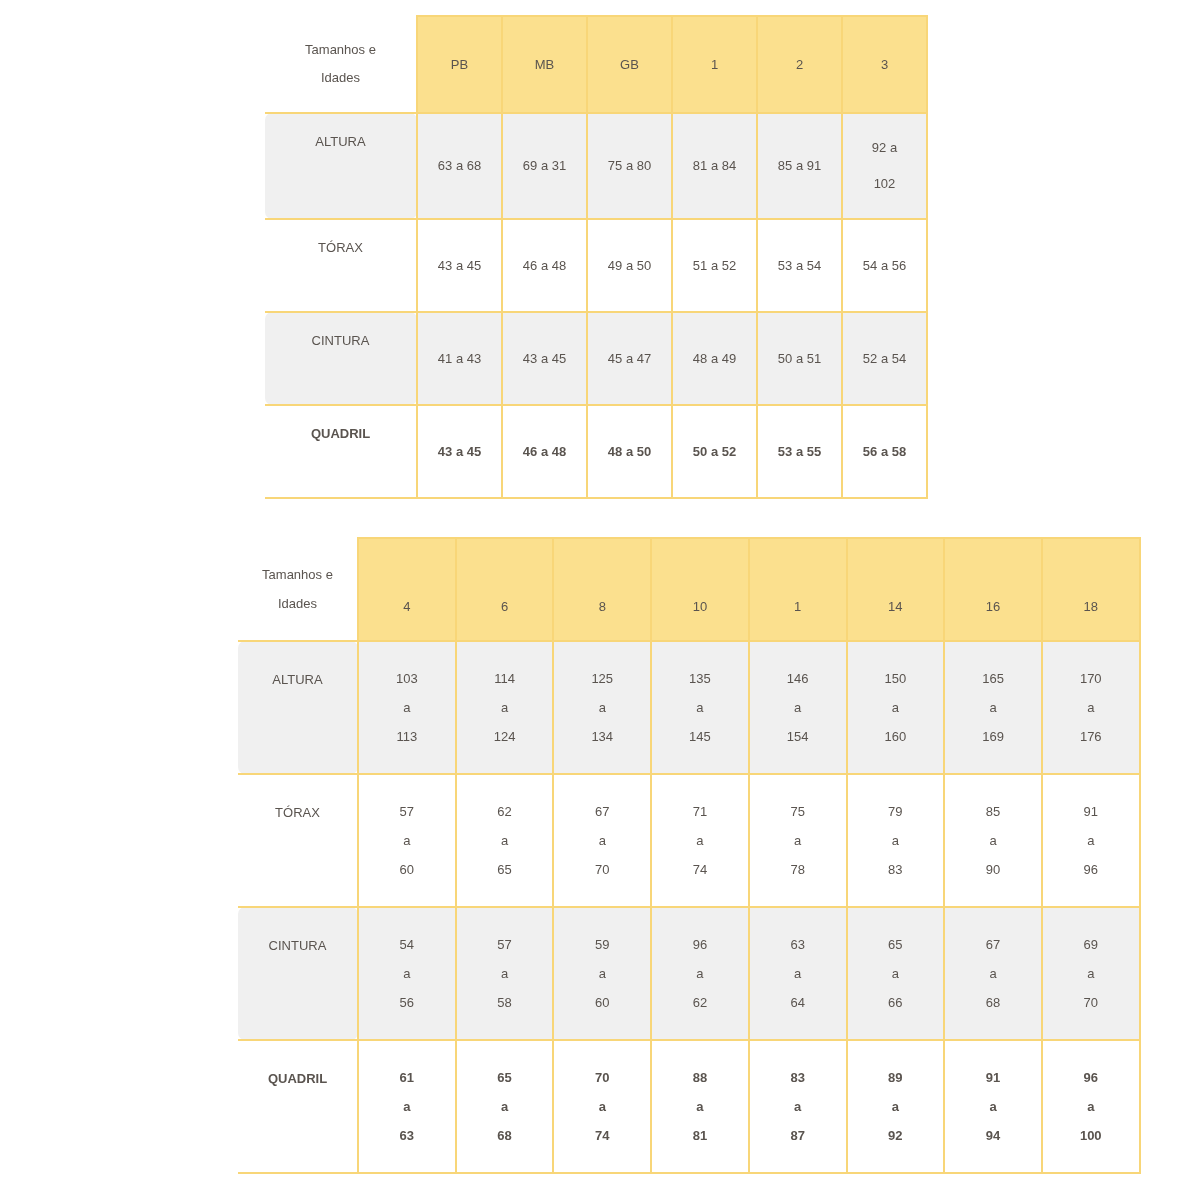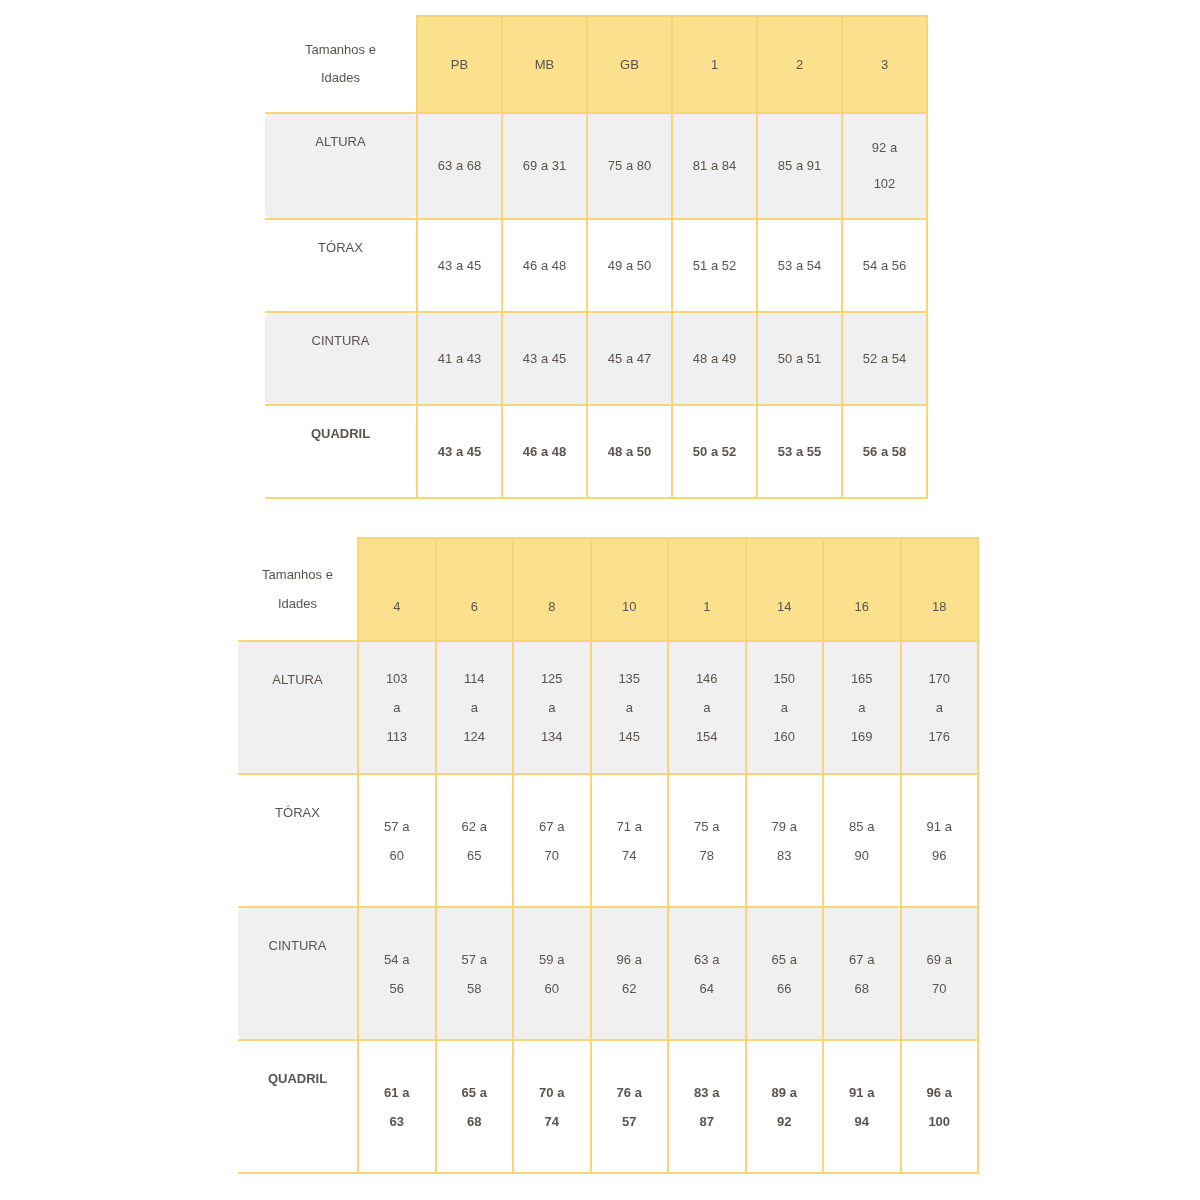--- a/index.html
+++ b/index.html
@@ -36,21 +36,21 @@
   .t1 td.rowlabel{vertical-align:top;padding-top:10px;line-height:36px;}
   .t1 th.corner{line-height:28px;padding:0 26px;}
   .t1 th.colhead{padding:16px;}
 
   
   .t2{left:238px;top:537px;}
   .t2 col.label-col{width:120px;}
   .t2 col.data-col{width:77.5px;}
   .t2 thead tr{height:103px;}
   .t2 tbody tr{height:133px;}
-  .t2 td.val{line-height:29px;padding:0 23px;}
+  .t2 td.val{line-height:29px;padding:0 37px;}
   .t2 td.rowlabel{vertical-align:top;padding-top:23px;line-height:29px;}
   .t2 th.corner{line-height:29px;padding:0 17px;}
   .t2 th.colhead{padding-top:35px;}
 
   
   th.corner{
     background:transparent;border:none;
     font-weight:400;text-align:center;vertical-align:middle;
   }
   th.colhead{
@@ -192,21 +192,21 @@
           <td class="val">63 a 64</td>
           <td class="val">65 a 66</td>
           <td class="val">67 a 68</td>
           <td class="val last">69 a 70</td>
         </tr>
         <tr class=" last-row">
           <td class="rowlabel">QUADRIL</td>
           <td class="val">61 a 63</td>
           <td class="val">65 a 68</td>
           <td class="val">70 a 74</td>
-          <td class="val">76 a 57</td>
+          <td class="val">88 a 81</td>
           <td class="val">83 a 87</td>
           <td class="val">89 a 92</td>
           <td class="val">91 a 94</td>
           <td class="val last">96 a 100</td>
         </tr>
       </tbody>
     </table>
 </div>
 
 </body></html>

